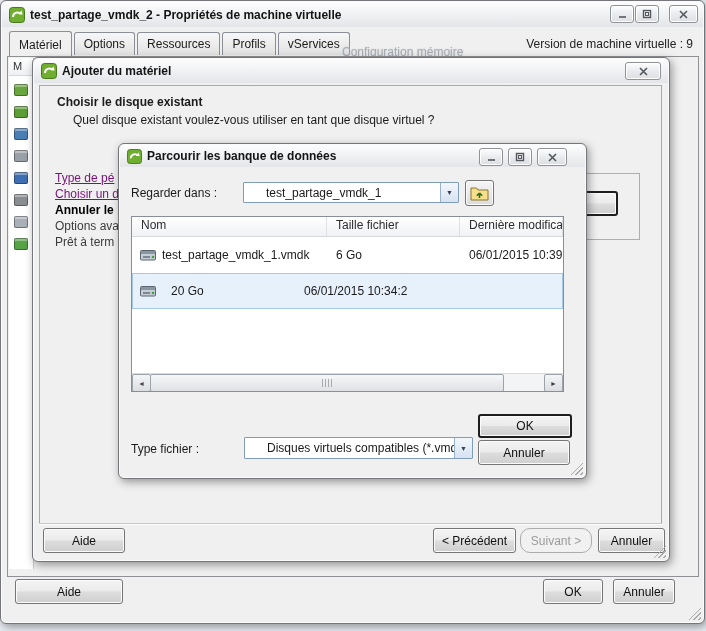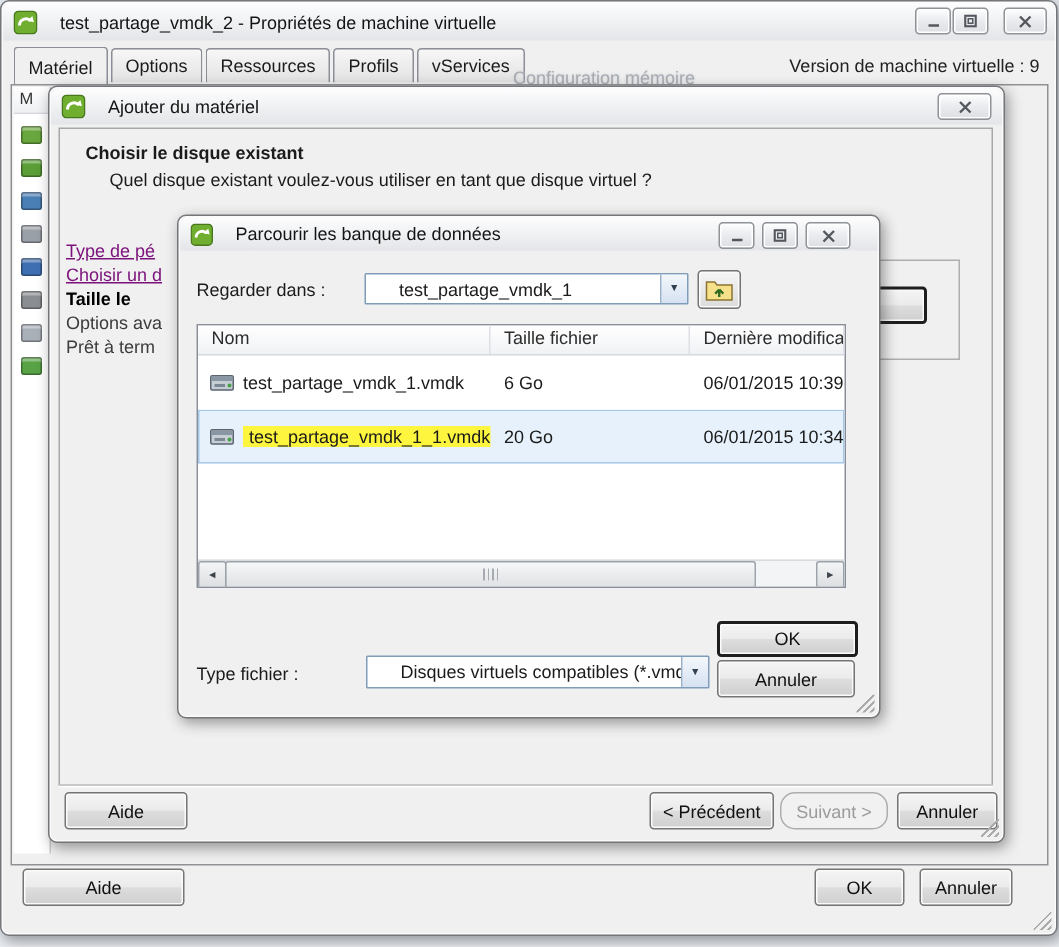--- a/index.html
+++ b/index.html
@@ -12,21 +12,21 @@
     position:absolute;background:#f0f0f0;
     border:1px solid #75767a;border-radius:6px;
     box-shadow:inset 0 0 0 1px #fbfbfb, 2px 3px 9px rgba(40,40,40,.45);
   }
   .titlebar{
     position:absolute;left:1px;right:1px;top:1px;height:25px;
     border-radius:5px 5px 0 0;
     background:linear-gradient(#fdfdfe,#eef0f2 55%,#e3e5e8);
     display:flex;align-items:center;
   }
-  .titletext{margin-left:15px;white-space:nowrap;color:#141414;}
+  .titletext{margin-left:5px;white-space:nowrap;color:#141414;font-weight:bold;}
   .appicon{width:16px;height:16px;margin-left:7px;flex:0 0 auto;}
   .sysbtn{
     position:absolute;top:4px;height:16px;
     display:flex;align-items:center;justify-content:center;
     border:1px solid #8f9296;border-radius:3px;
     background:linear-gradient(#fefefe,#e9ebee 50%,#dddfe2);
     box-shadow:inset 0 0 0 1px #fff;cursor:default;
   }
   .btn{
     position:absolute;height:23px;
@@ -63,21 +63,21 @@
     font-size:11px;color:#333;padding:2px 0 0 4px;box-sizing:border-box;
   }
   #hw-panel .hwlist{padding:8px 0 0 5px;display:flex;flex-direction:column;gap:10px;}
   .hwicon{width:14px;height:12px;border-radius:2px;display:inline-block;
     box-shadow:inset 0 0 0 1px rgba(0,0,0,.35), inset 0 3px 0 rgba(255,255,255,.35);}
   
   #wizard{left:32px;top:57px;width:636px;height:503px;z-index:10;}
   #wizard .contentbox{position:absolute;left:6px;top:27px;width:621px;height:437px;border:1px solid #a8a8a8;background:#f0f0f0;}
   #wizard-heading{position:absolute;left:24px;top:37px;font-weight:bold;}
   #wizard-sub{position:absolute;left:40px;top:55px;}
-  #wizard-steps{position:absolute;left:10px;top:100px;margin:1px;padding:0;list-style:none;}
+  #wizard-steps{position:absolute;left:10px;top:100px;margin:12px;padding:0;list-style:none;}
   #wizard-steps li{height:16px;line-height:16px;white-space:nowrap;}
   #wizard-steps li.st-link{color:#7b117b;text-decoration:underline;cursor:pointer;}
   #wizard-steps li.st-current{font-weight:bold;color:#000;}
   #wizard-steps li.st-upcoming{color:#3c3c3c;}
   #wizard-groupfrag{position:absolute;left:488px;top:115px;width:117px;height:65px;border:1px solid #aeaeae;}
   #wizard-partialbtn{left:521px;top:133px;width:60px;height:21px;}
   #wizard-sep{position:absolute;left:6px;top:465px;width:623px;height:1px;background:#c8c8c8;box-shadow:0 1px 0 #fdfdfd;}
   
   #browse{left:118px;top:143px;width:467px;height:334px;z-index:20;}
   #browse .titlebar{height:22px;}
@@ -221,21 +221,21 @@
   <div class="contentbox"></div>
   <div id="wizard-heading">Choisir le disque existant</div>
   <div id="wizard-sub">Quel disque existant voulez-vous utiliser en tant que disque virtuel ?</div>
 
   <ul id="wizard-steps">
 
       <li class="step st-link">Type de pé</li>
 
       <li class="step st-link">Choisir un d</li>
 
-      <li class="step st-current">Taille le</li>
+      <li class="step st-current">Annuler le</li>
 
       <li class="step st-upcoming">Options ava</li>
 
       <li class="step st-upcoming">Prêt à term</li>
 
   </ul>
 
   <div id="wizard-groupfrag"></div>
   <div class="btn default" id="wizard-partialbtn"></div>
 
@@ -308,21 +308,20 @@
 
       <div class="frow sel">
         <span class="c-icon">
           <svg width="16" height="12" viewBox="0 0 16 12">
             <rect x="0.5" y="1.5" width="15" height="9.5" rx="1" fill="#c7cdd4" stroke="#5b6570"></rect>
             <rect x="1" y="2" width="14" height="3" fill="#8996a3"></rect>
             <rect x="3" y="7" width="7" height="2" fill="#7b8894"></rect>
             <circle cx="13" cy="8" r="1.3" fill="#43a047"></circle>
           </svg>
         </span>
-        <span class="c-name"><span class="fname hl">test_partage_vmdk_1_1.vmdk</span></span>
         <span class="c-size">20 Go</span>
         <span class="c-mod">06/01/2015 10:34:2</span>
       </div>
 
     <div id="hscroll">
       <span class="sarrow">◄</span>
       <div id="hthumb">
           <span class="ridges"></span>
         </div>
       <span class="sarrow" id="sarrow-right">►</span>

